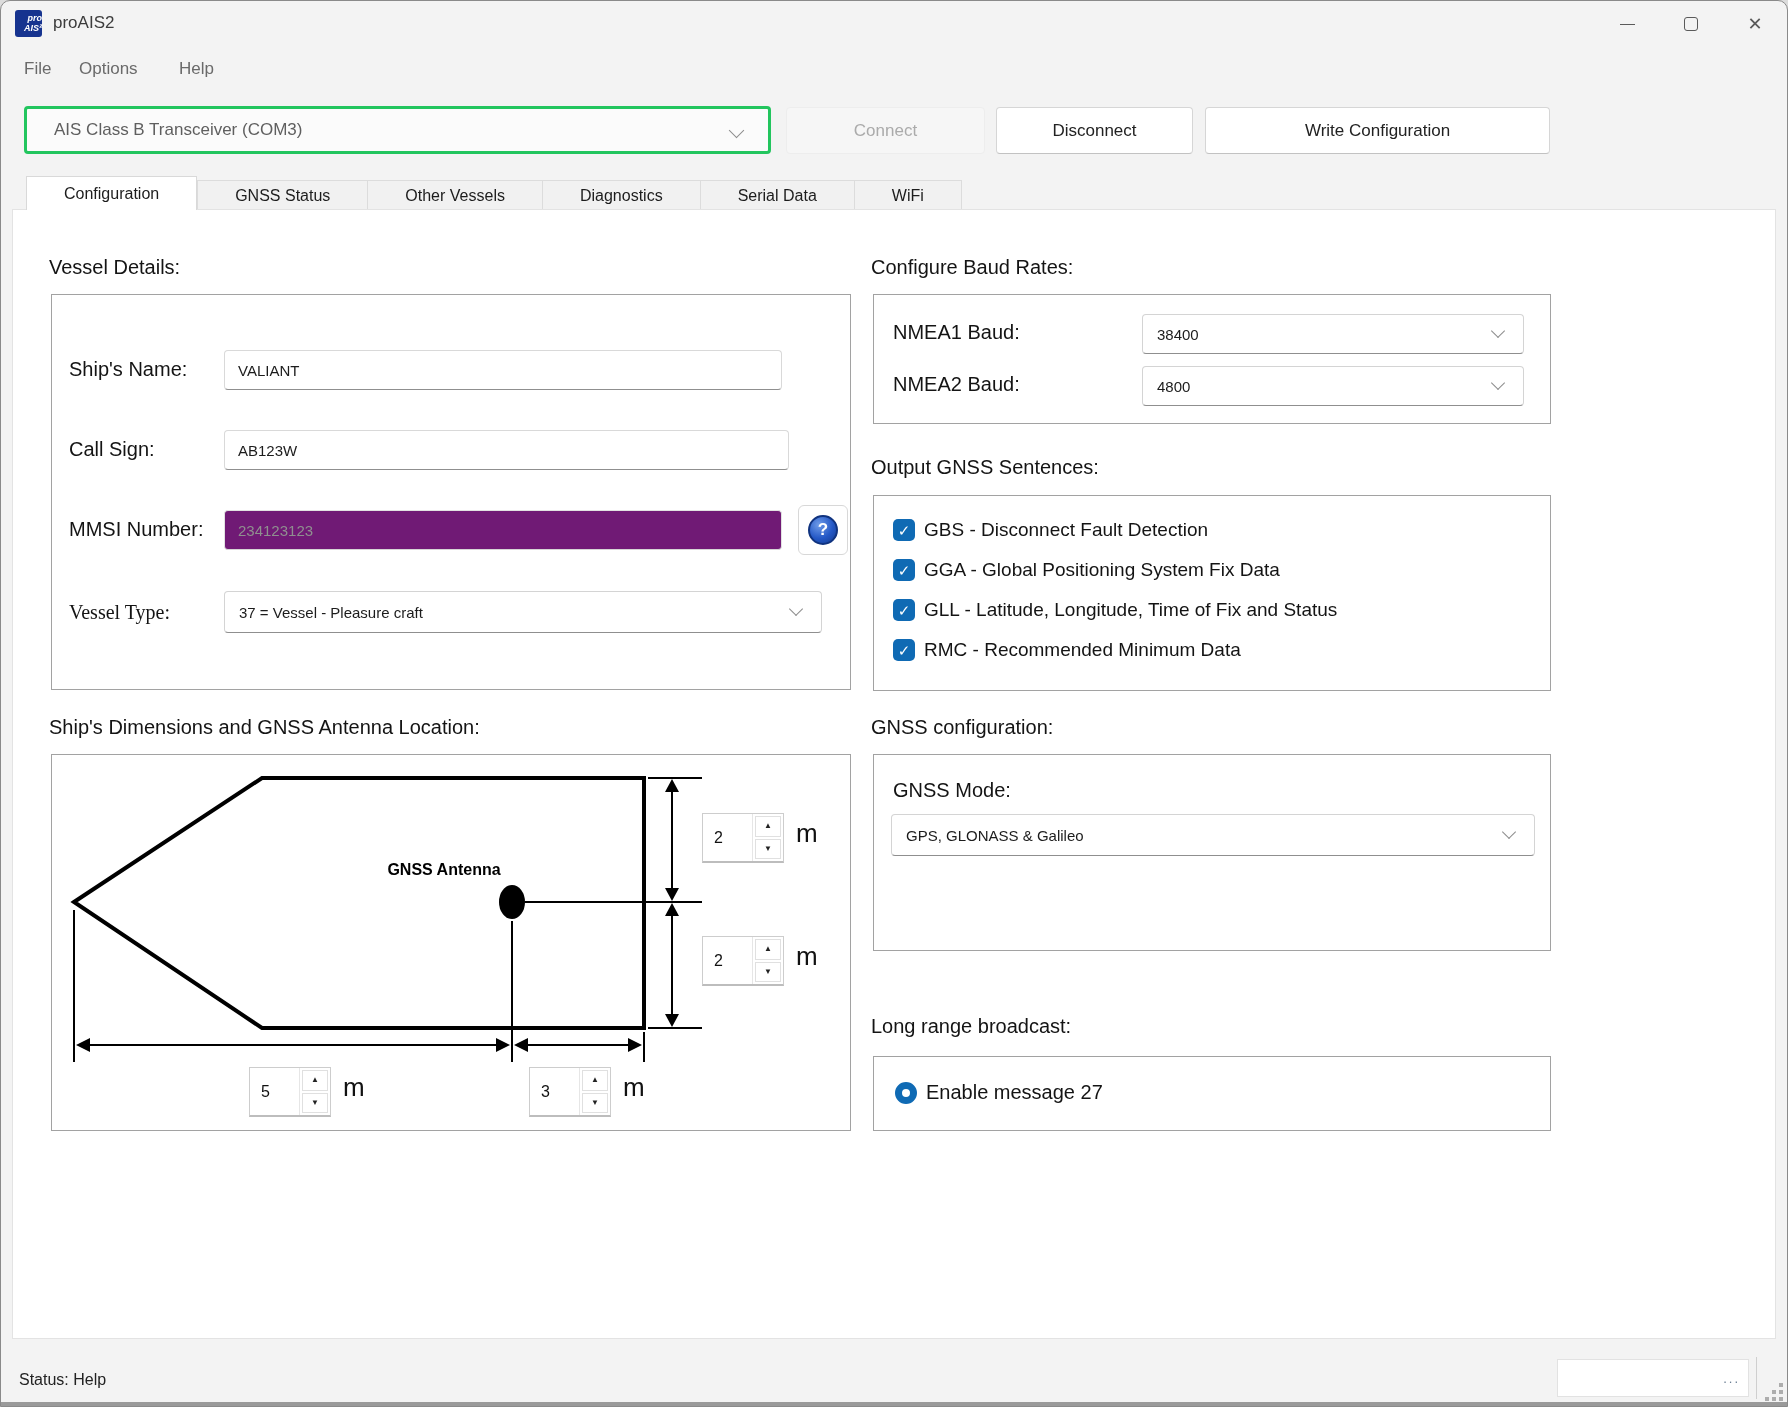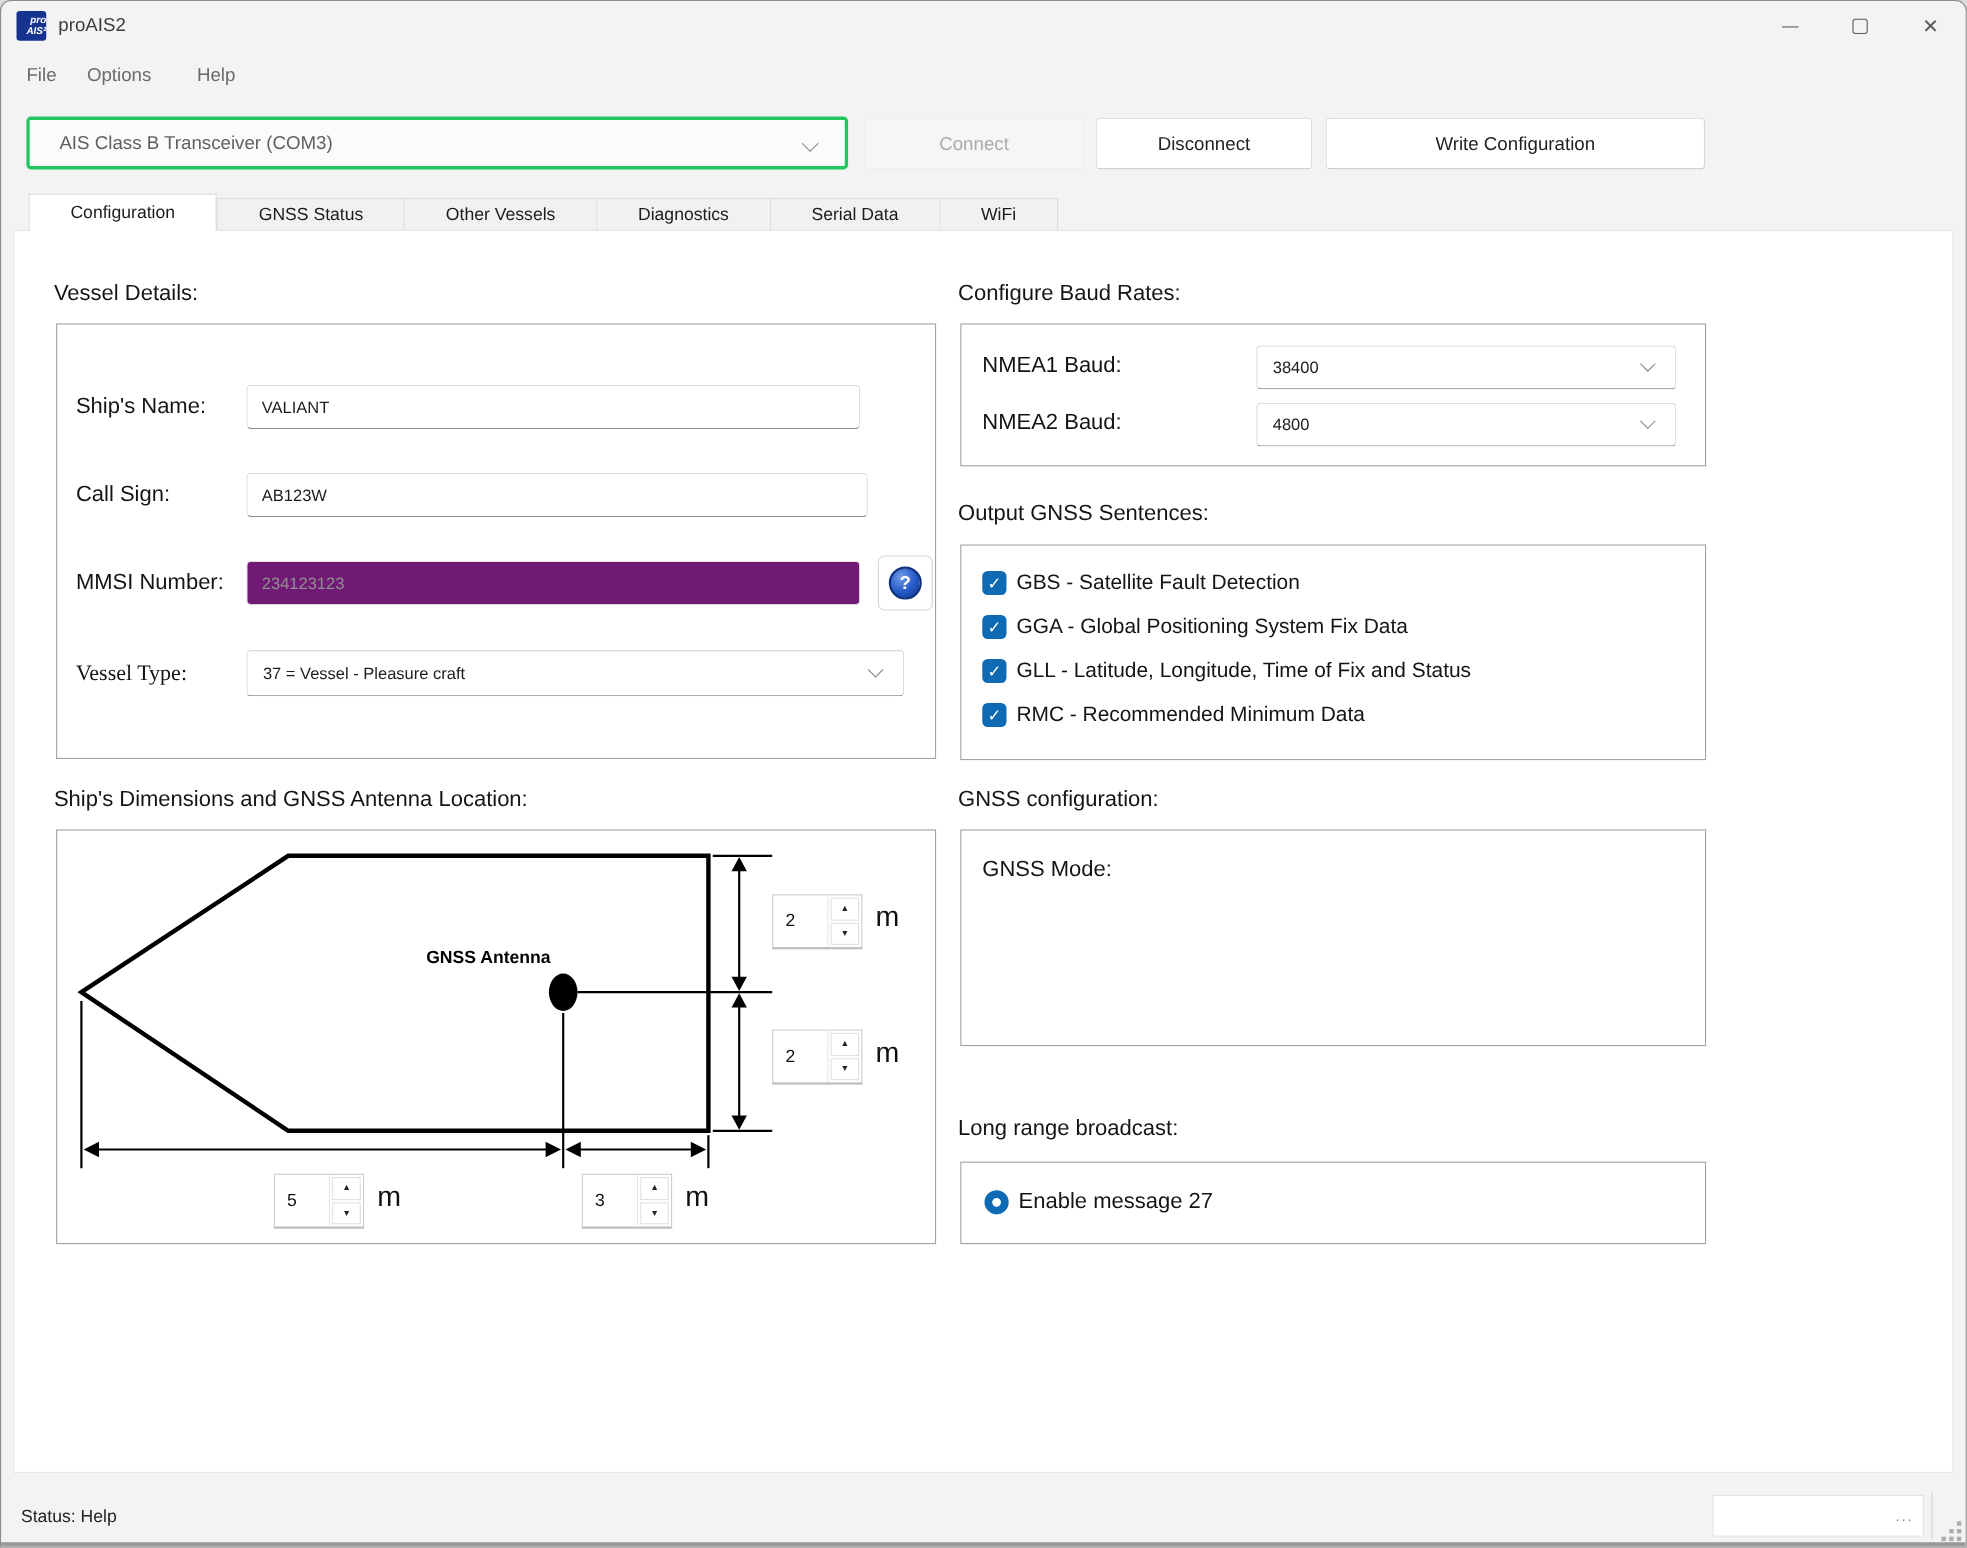--- a/index.html
+++ b/index.html
@@ -251,38 +251,42 @@
   <div class="field-label" style="left:892px; top:372px;">NMEA2 Baud:</div>
   <div class="selectbox" style="left:1141px; top:365px; width:382px; height:40px;">
     <span>4800</span>
     <span class="chev"></span>
   </div>
 
   <div class="heading" style="left:870px; top:455px;">Output GNSS Sentences:</div>
   <div class="groupbox" style="left:872px; top:494px; width:678px; height:196px;"></div>
   <div class="check-row" style="left:892px; top:518px;">
     <span class="checkbox">✓</span>
-    <span class="check-label">GBS - Satellite Fault Detection</span>
+    <span class="check-label">GBS - Disconnect Fault Detection</span>
   </div>
   <div class="check-row" style="left:892px; top:558px;">
     <span class="checkbox">✓</span>
     <span class="check-label">GGA - Global Positioning System Fix Data</span>
   </div>
   <div class="check-row" style="left:892px; top:598px;">
     <span class="checkbox">✓</span>
     <span class="check-label">GLL - Latitude, Longitude, Time of Fix and Status</span>
   </div>
   <div class="check-row" style="left:892px; top:638px;">
     <span class="checkbox">✓</span>
     <span class="check-label">RMC - Recommended Minimum Data</span>
   </div>
 
   <div class="heading" style="left:870px; top:715px;">GNSS configuration:</div>
   <div class="groupbox" style="left:872px; top:753px; width:678px; height:197px;"></div>
   <div class="field-label" style="left:892px; top:778px;">GNSS Mode:</div>
+  <div class="selectbox" style="left:890px; top:813px; width:644px; height:42px;">
+    <span>GPS, GLONASS &amp; Galileo</span>
+    <span class="chev"></span>
+  </div>
 
   <div class="heading" style="left:870px; top:1014px;">Long range broadcast:</div>
   <div class="groupbox" style="left:872px; top:1055px; width:678px; height:75px;"></div>
   <div class="check-row" style="left:894px; top:1080px;">
     <span class="radio"></span>
     <span class="check-label" style="font-size:20px;">Enable message 27</span>
   </div>
 
   <div class="statusbar-text">Status: Help</div>
   <div class="progress-box">

